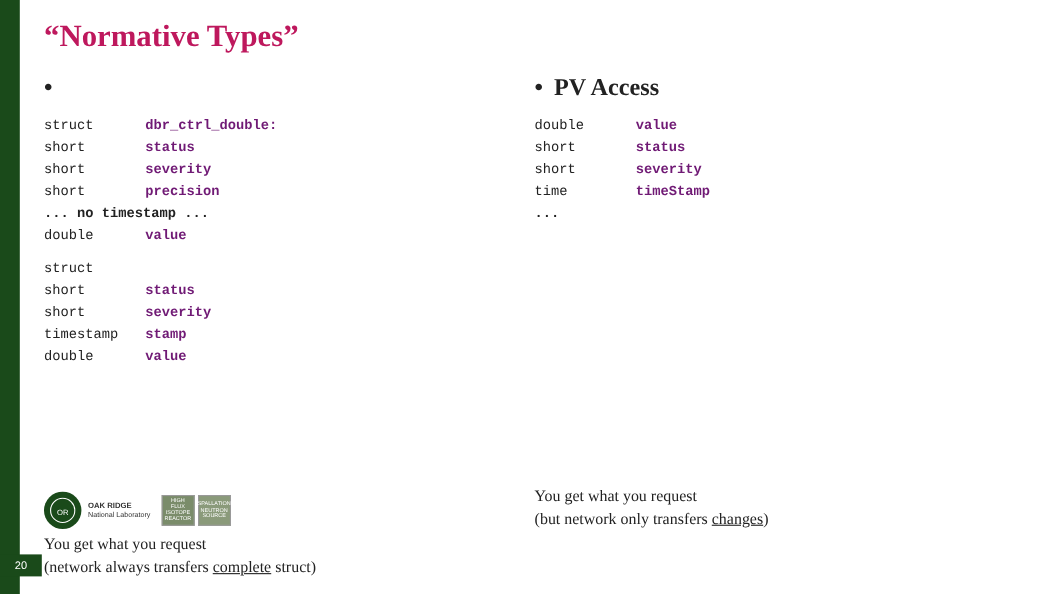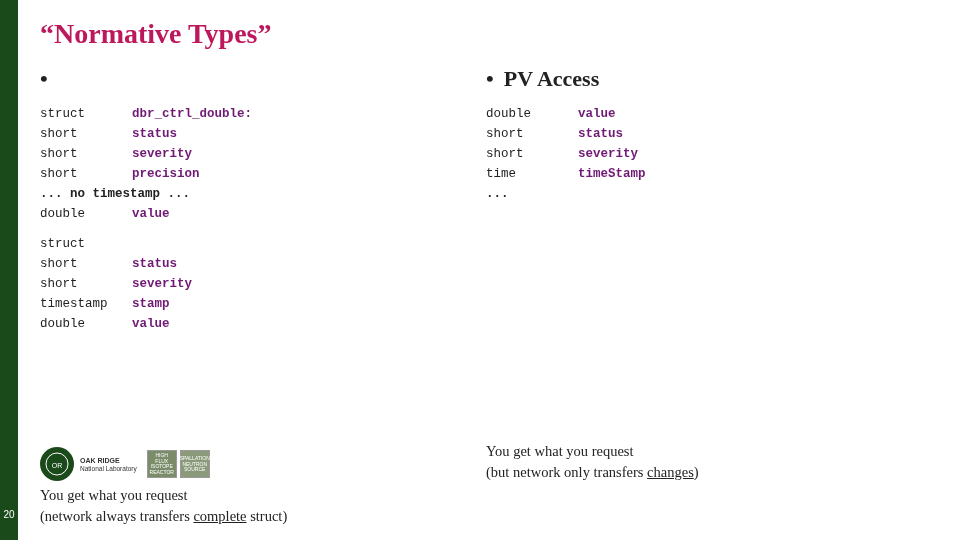--- a/index.html
+++ b/index.html
@@ -127,21 +127,21 @@
       display: flex;
       align-items: center;
       gap: 8px;
       margin-top: 6px;
     }
 
     .page-number {
       position: absolute;
       bottom: 16px;
       left: 0;
-      width: 18px;
+      width: 38px;
       display: flex;
       align-items: center;
       justify-content: center;
       font-size: 10px;
       color: #fff;
       font-family: Arial, sans-serif;
       background: #1a4a1a;
       height: 20px;
     }
   </style>

